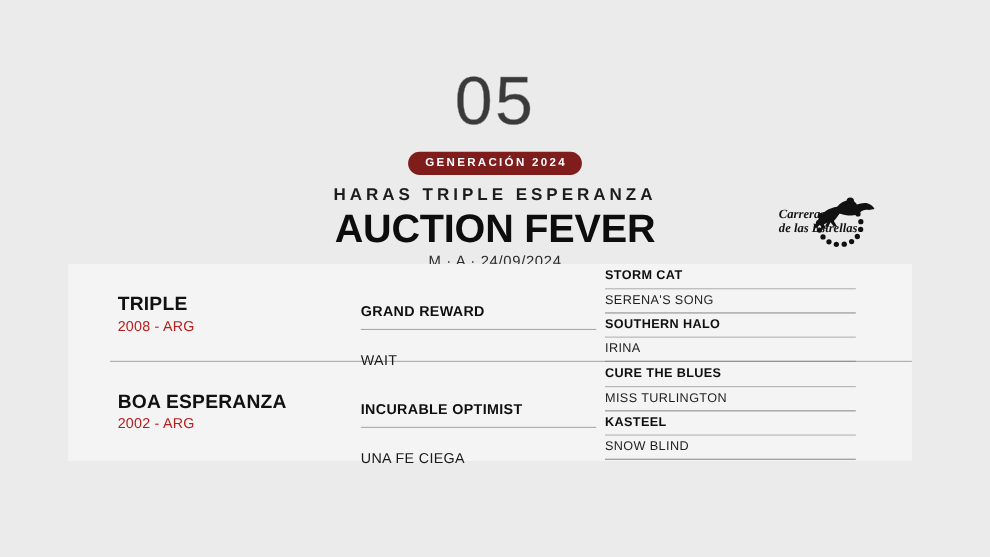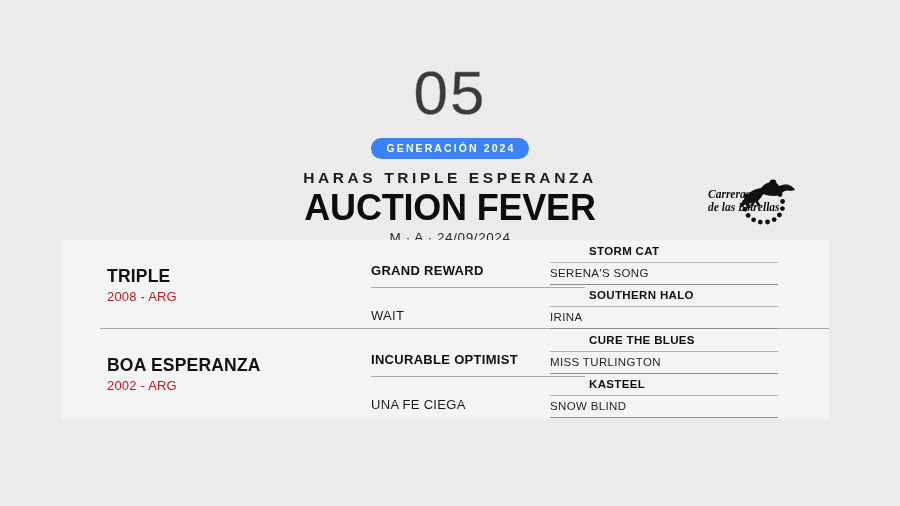--- a/index.html
+++ b/index.html
@@ -42,21 +42,21 @@
     -webkit-text-stroke: 0.4px #8d8d8d;
     height: 64px;
   }
 
   .gen-badge-wrap {
     margin-top: 12px;
     height: 22px;
   }
   .gen-badge {
     display: inline-block;
-    background: #3b82f6;
+    background: #7f1d1d;
     color: #ffffff;
     font-size: 10.5px;
     font-weight: bold;
     letter-spacing: 2.1px;
     padding: 5px 14px 5px 16px;
     border-radius: 11px;
     line-height: 11px;
     vertical-align: top;
   }
 
@@ -153,24 +153,23 @@
     letter-spacing: 0.2px;
     color: #b91c1c;
     line-height: 17px;
     margin-top: 1px;
   }
 
   
   .col-parents {
     position: absolute;
     left: 266px;
-    top: 4px;
+    top: 16px;
     width: 222px;
     height: 89px;
-    margin-left: 43px;
   }
   .parent-cell {
     position: absolute;
     left: 0;
     width: 222px;
     height: 44px;
   }
   .parent-cell.p1 { top: 0; }
   .parent-cell.p2 { top: 45px; }
   .parent-name {
@@ -221,21 +220,20 @@
     bottom: 5px;
     font-size: 11.5px;
     letter-spacing: 0.35px;
     line-height: 14px;
     color: #1f1f1f;
     white-space: nowrap;
   }
   .gp-name.strong {
     font-weight: bold;
     color: #0f0f0f;
-    margin-left: 39px;
   }
   .gp-rule {
     position: absolute;
     left: 0;
     bottom: 0;
     width: 228px;
     height: 1px;
     background: #b2b2b2;
   }
   .gp-cell.g2 .gp-rule,

